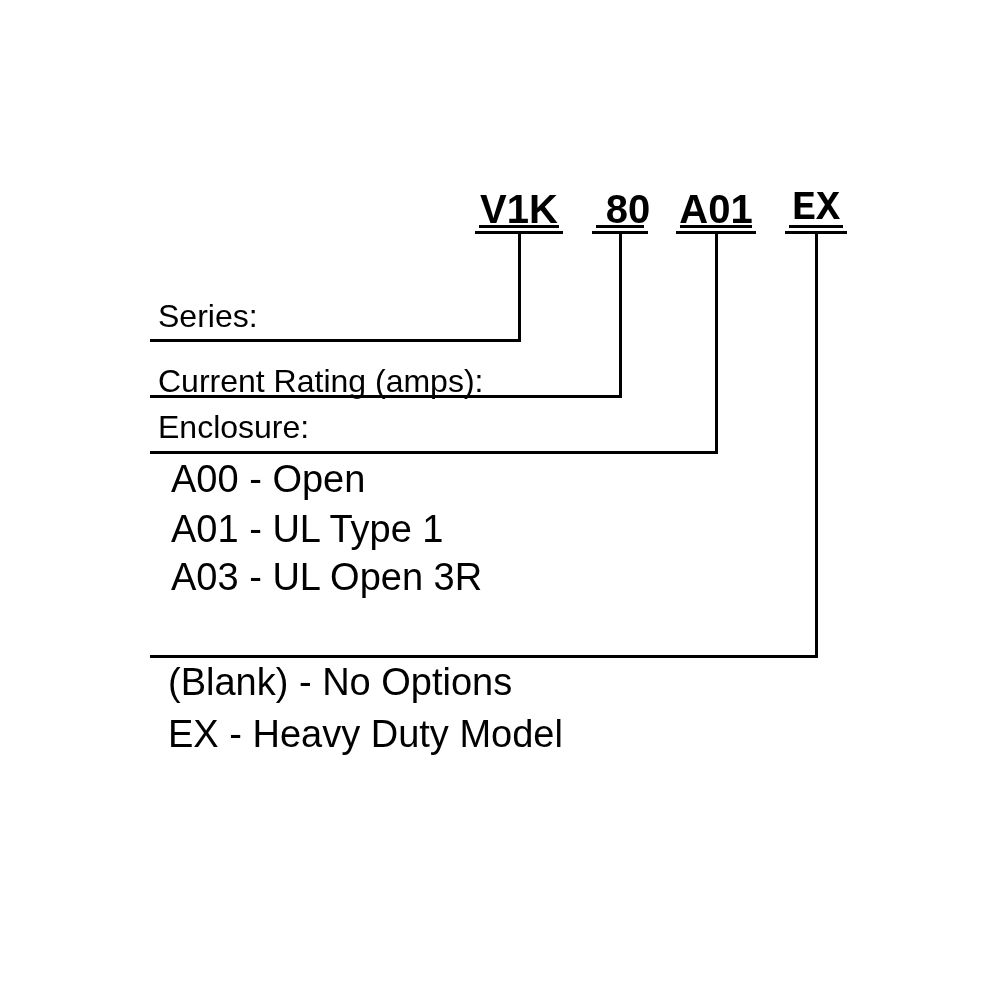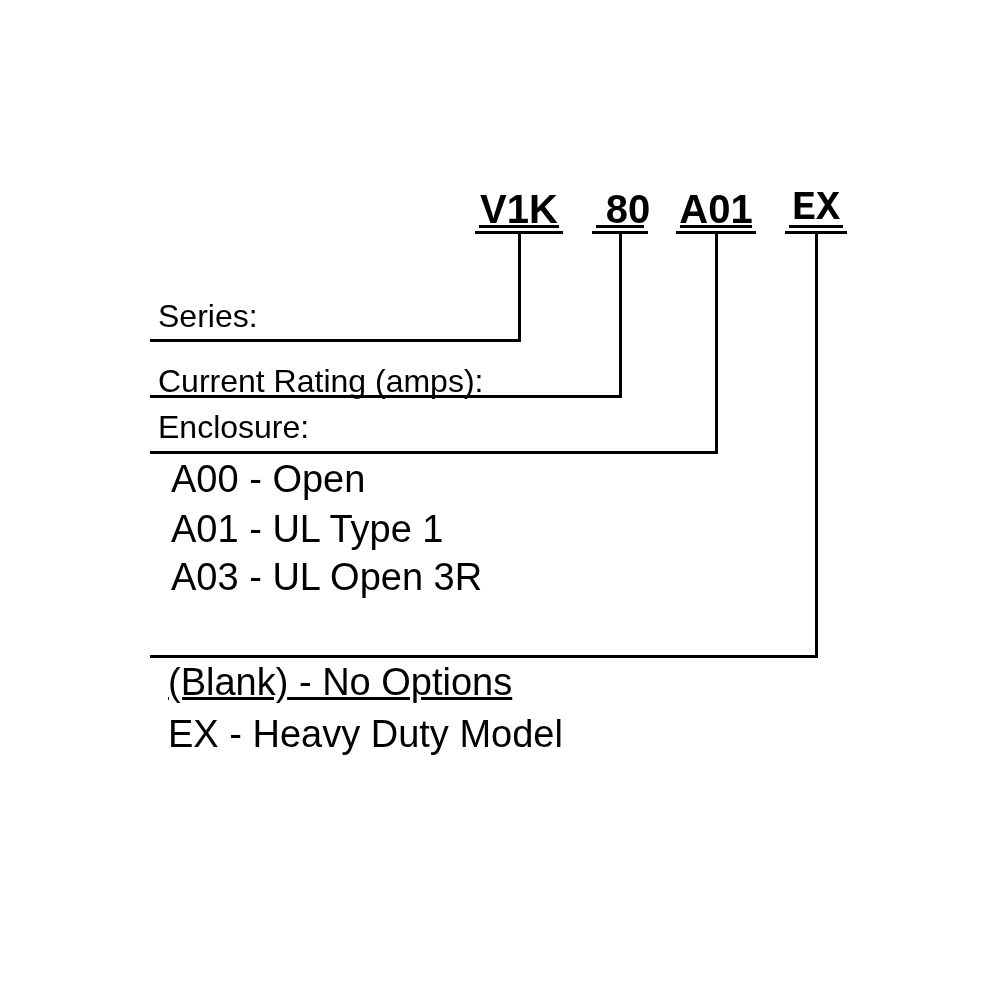--- a/index.html
+++ b/index.html
@@ -89,16 +89,16 @@
 
   <div class="txt label" style="left:158px; top:411px;">Enclosure:</div>
   <div class="hline" style="top:451px; width:568px;"></div>
 
   <div class="txt option" style="left:171px; top:460px;">A00 - Open</div>
   <div class="txt option" style="left:171px; top:510px;">A01 - UL Type 1</div>
   <div class="txt option" style="left:171px; top:558px;">A03 - UL Open 3R</div>
 
   <div class="hline" style="top:655px; width:668px;"></div>
 
-  <div class="txt option" style="left:168px; top:663px;text-decoration:underline;">(Blank) - No Options</div>
+  <div class="txt option" style="left:168px; top:663px;">(Blank) - No Options</div>
   <div class="txt option" style="left:168px; top:715px;">EX - Heavy Duty Model</div>
 
 </div>
 
 </body></html>

